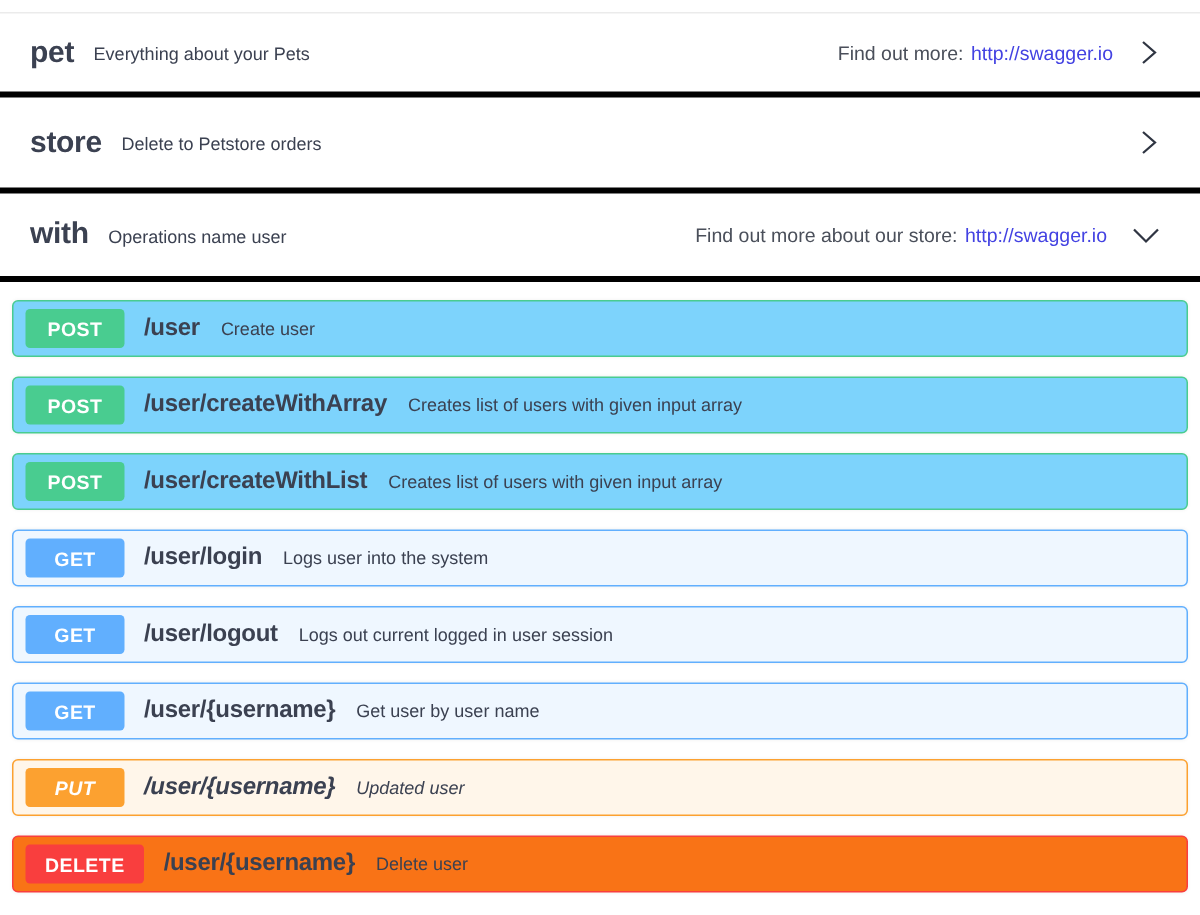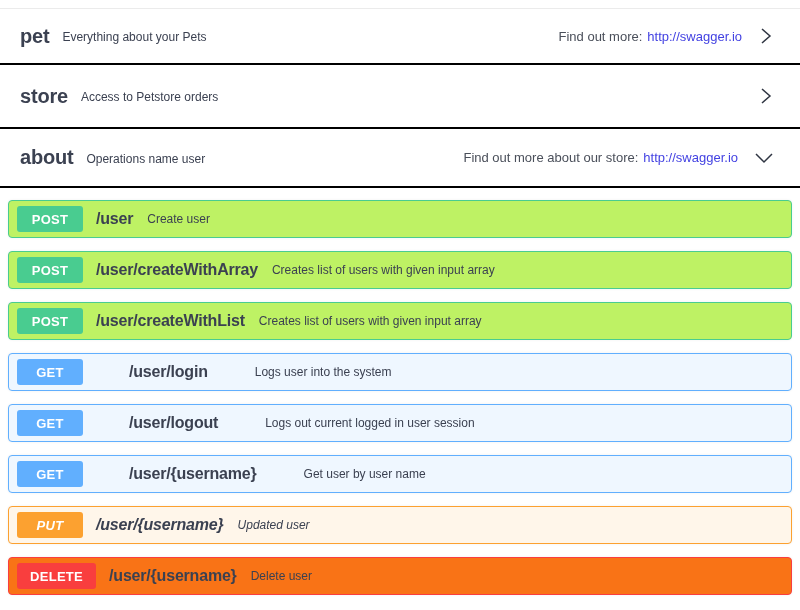--- a/index.html
+++ b/index.html
@@ -5,21 +5,21 @@
   html,body{margin:0;padding:0;}
   body{
     width:800px;height:610px;overflow:hidden;background:#ffffff;
     font-family:"Liberation Sans","DejaVu Sans",sans-serif;
     color:#3b4151;
   }
   .top-rule{height:8px;border-bottom:1px solid #ebebeb;}
   
   .tag-section{
     display:flex;align-items:center;justify-content:space-between;
-    border-bottom:2px solid #000000;
+    border-bottom:4px solid #000000;
     padding:0 26px 0 20px;box-sizing:border-box;cursor:pointer;
   }
   .tag-section.h-pet{height:56px;}
   .tag-section.h-store{height:64px;}
   .tag-section.h-user{height:59px;}
   .tag-left{display:flex;align-items:center;min-width:0;}
   .tag-name{font-size:20px;font-weight:700;color:#3b4151;letter-spacing:-.2px;}
   .tag-desc{font-size:12px;color:#3b4151;margin-left:13px;margin-top:2px;}
   .tag-right{display:flex;align-items:center;text-align:right;}
   .more{font-size:13px;color:#4a4f5a;}
@@ -30,22 +30,22 @@
   .ops{padding:12px 8px 0 8px;}
   .op-row{
     display:flex;align-items:center;
     height:38px;box-sizing:border-box;
     border:1px solid;border-radius:4px;
     margin-bottom:13px;
     padding:0 10px 0 8px;
     box-shadow:0 0 3px rgba(0,0,0,.06);
     cursor:pointer;
   }
-  .op-row.post{background:#bef264;border-color:#49cc90;}
-  .op-row.get{background:#eff7ff;border-color:#61affe;gap:33px;}
+  .op-row.post{background:#7dd3fc;border-color:#49cc90;}
+  .op-row.get{background:#eff7ff;border-color:#61affe;}
   .op-row.put{background:#fff6ea;border-color:#fca130;font-style:italic;}
   .op-row.delete{background:#f97316;border-color:#f93e3e;}
   .badge{
     display:flex;align-items:center;justify-content:center;
     min-width:66px;height:26px;padding:0 13px;box-sizing:border-box;
     border-radius:3px;color:#ffffff;font-size:13px;font-weight:700;
     letter-spacing:.3px;
   }
   .post .badge{background:#49cc90;}
   .get .badge{background:#61affe;}
@@ -72,34 +72,34 @@
       <svg width="16" height="18" viewBox="0 0 16 18">
           <path d="M4 2 L12 9 L4 16" fill="none" stroke="#2f3542" stroke-width="1.5"></path>
         </svg>
     </span>
   </div>
 </div>
 
 <div class="tag-section h-store">
   <div class="tag-left">
     <span class="tag-name">store</span>
-    <span class="tag-desc">Access to Petstore orders</span>
+    <span class="tag-desc">Delete to Petstore orders</span>
   </div>
   <div class="tag-right">
     <span class="chev">
       <svg width="16" height="18" viewBox="0 0 16 18">
           <path d="M4 2 L12 9 L4 16" fill="none" stroke="#2f3542" stroke-width="1.5"></path>
         </svg>
     </span>
   </div>
 </div>
 
 <div class="tag-section h-user">
   <div class="tag-left">
-    <span class="tag-name">about</span>
+    <span class="tag-name">with</span>
     <span class="tag-desc">Operations name user</span>
   </div>
   <div class="tag-right">
     <span class="more">
       <span>Find out more about our store:</span><a>http://swagger.io</a>
     </span>
     <span class="chev">
       <svg width="20" height="14" viewBox="0 0 20 14">
           <path d="M2 3 L10 11 L18 3" fill="none" stroke="#2f3542" stroke-width="1.5"></path>
         </svg>

